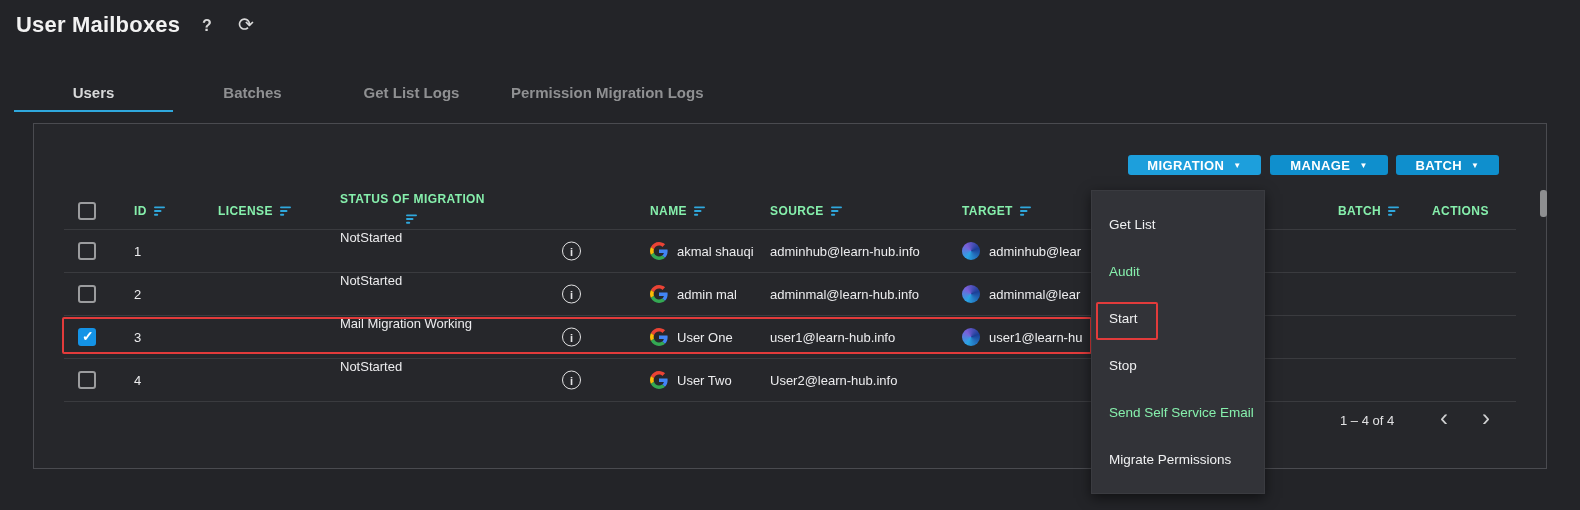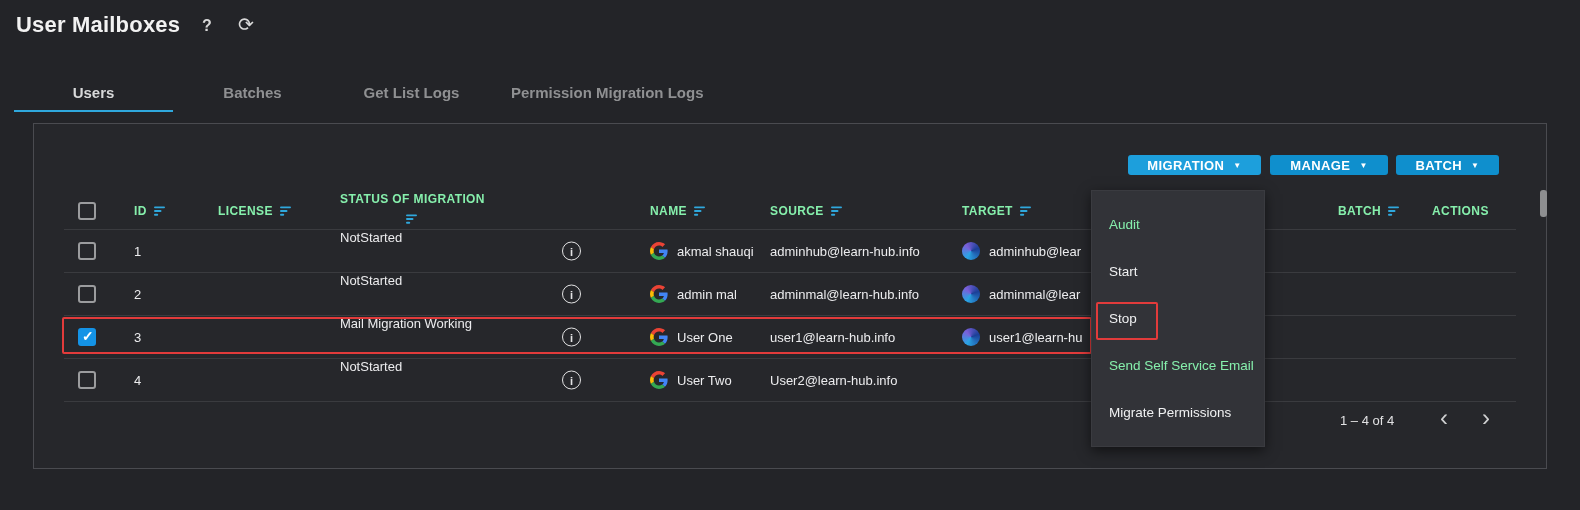--- a/index.html
+++ b/index.html
@@ -349,20 +349,21 @@
       </div>
     </div>
 
   <span class="pg-label">1 – 4 of 4</span>
   <span class="pg-prev">‹</span>
   <span class="pg-next">›</span>
 
   <div class="scroll-thumb"></div>
 
   <div class="menu">
+      <div class="menu-item">Get List</div>
       <div class="menu-item disabled">Audit</div>
       <div class="menu-item">Start</div>
       <div class="menu-item">Stop</div>
       <div class="menu-item disabled">Send Self Service Email</div>
       <div class="menu-item">Migrate Permissions</div>
     </div>
 
   <div class="annot row-annot"></div>
   <div class="annot start-annot"></div>
 

